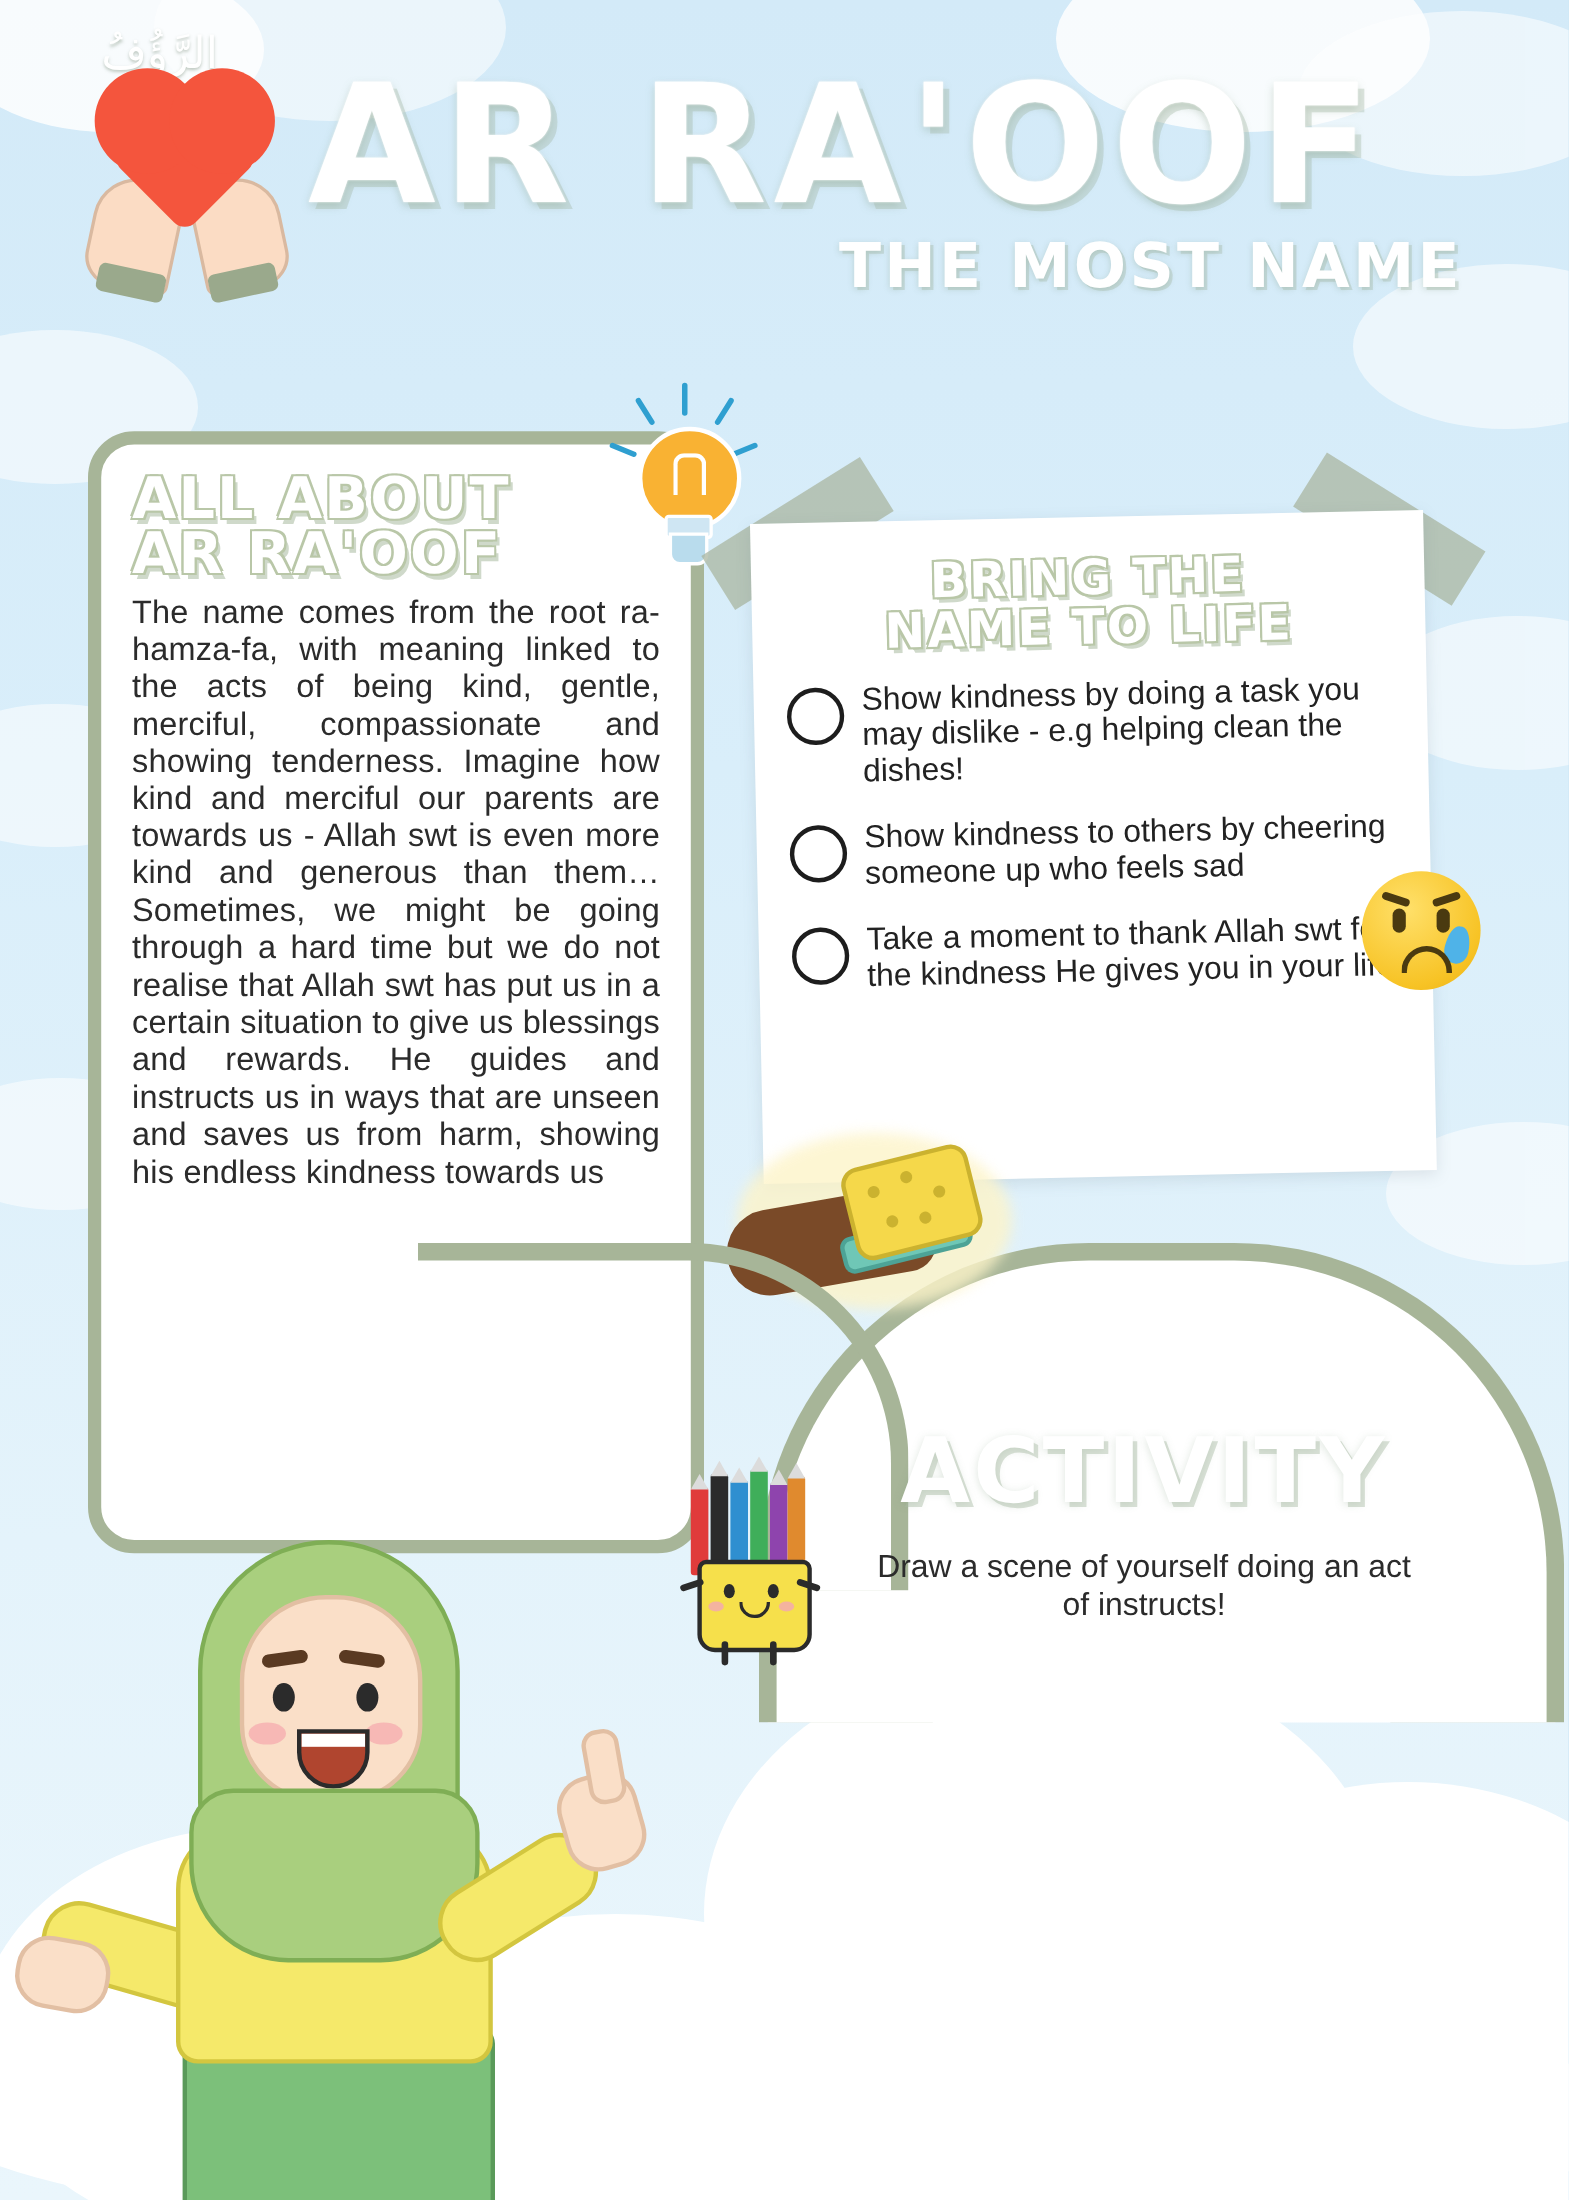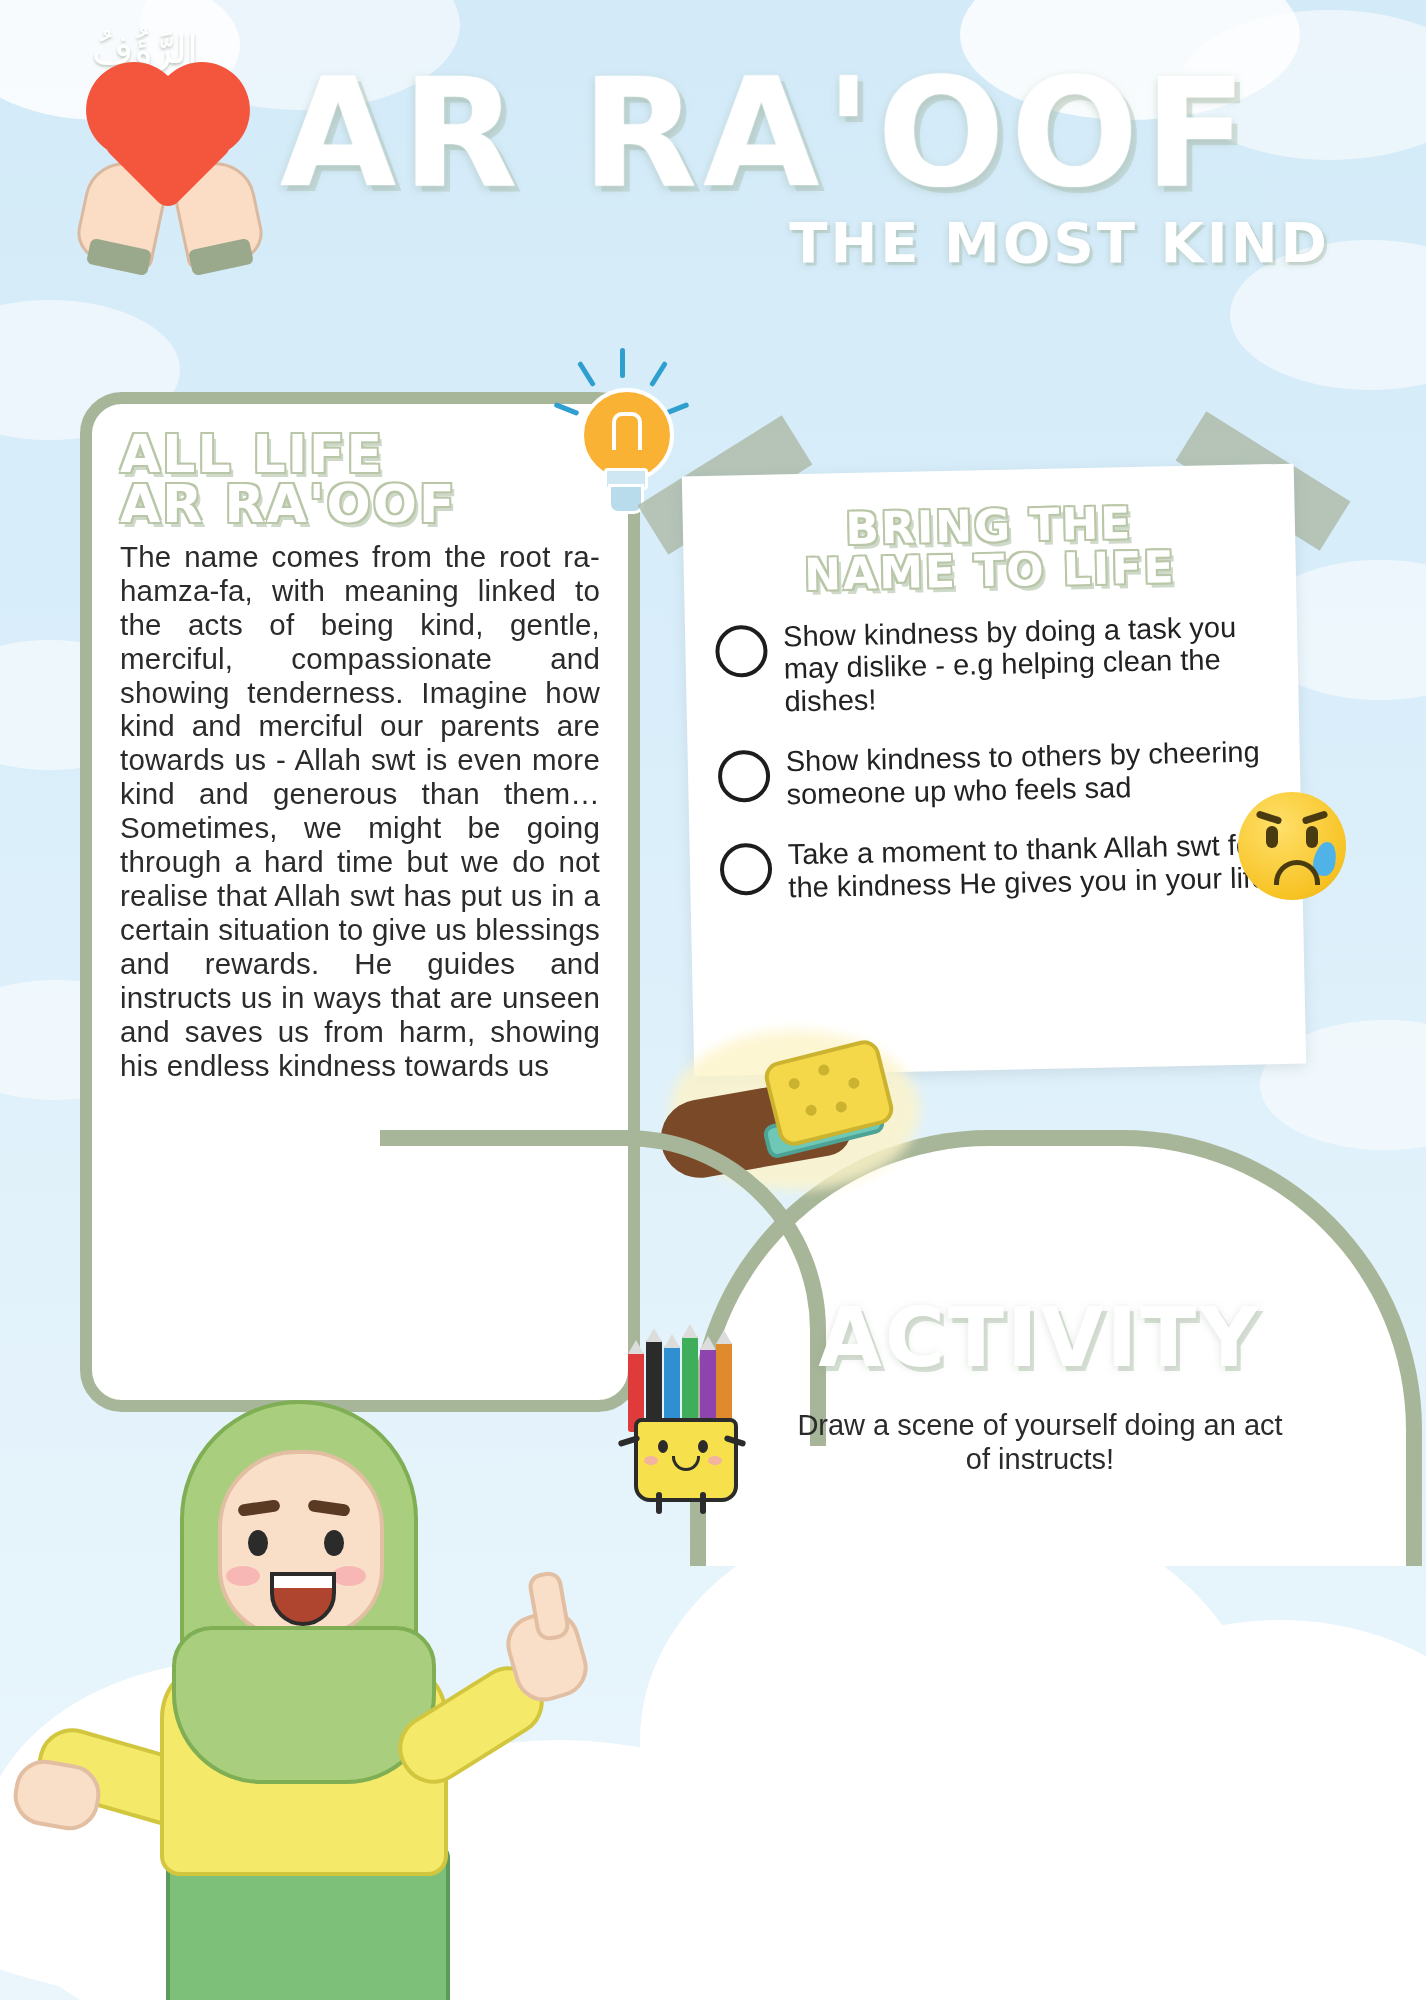--- a/index.html
+++ b/index.html
@@ -657,26 +657,26 @@
 
   <div class="heart-hands">
     <div class="hand left"></div>
     <div class="hand right"></div>
     <div class="cuff left"></div>
     <div class="cuff right"></div>
     <div class="heart"></div>
   </div>
 
   <div class="title-main">AR RA'OOF</div>
-  <div class="title-sub">THE MOST KIND</div>
+  <div class="title-sub">THE MOST NAME</div>
 </div>
 
 <div class="panel-left">
   <h2>
-    <span>ALL LIFE</span><br>
+    <span>ALL ABOUT</span><br>
     <span>AR RA'OOF</span>
   </h2>
   <p>The name comes from the root ra-hamza-fa, with meaning linked to the acts of being kind, gentle, merciful, compassionate and showing tenderness. Imagine how kind and merciful our parents are towards us - Allah swt is even more kind and generous than them…Sometimes, we might be going through a hard time but we do not realise that Allah swt has put us in a certain situation to give us blessings and rewards. He guides and instructs us in ways that are unseen and saves us from harm, showing his endless kindness towards us</p>
 </div>
 
 <div class="bulb">
   <div class="ray" style="left:52px; top:-4px; height:30px;"></div>
   <div class="ray" style="left:16px; top:8px; height:28px; transform:rotate(-32deg);"></div>
   <div class="ray" style="left:88px; top:8px; height:28px; transform:rotate(32deg);"></div>
   <div class="ray" style="left:-4px; top:44px; height:26px; transform:rotate(-68deg);"></div>

